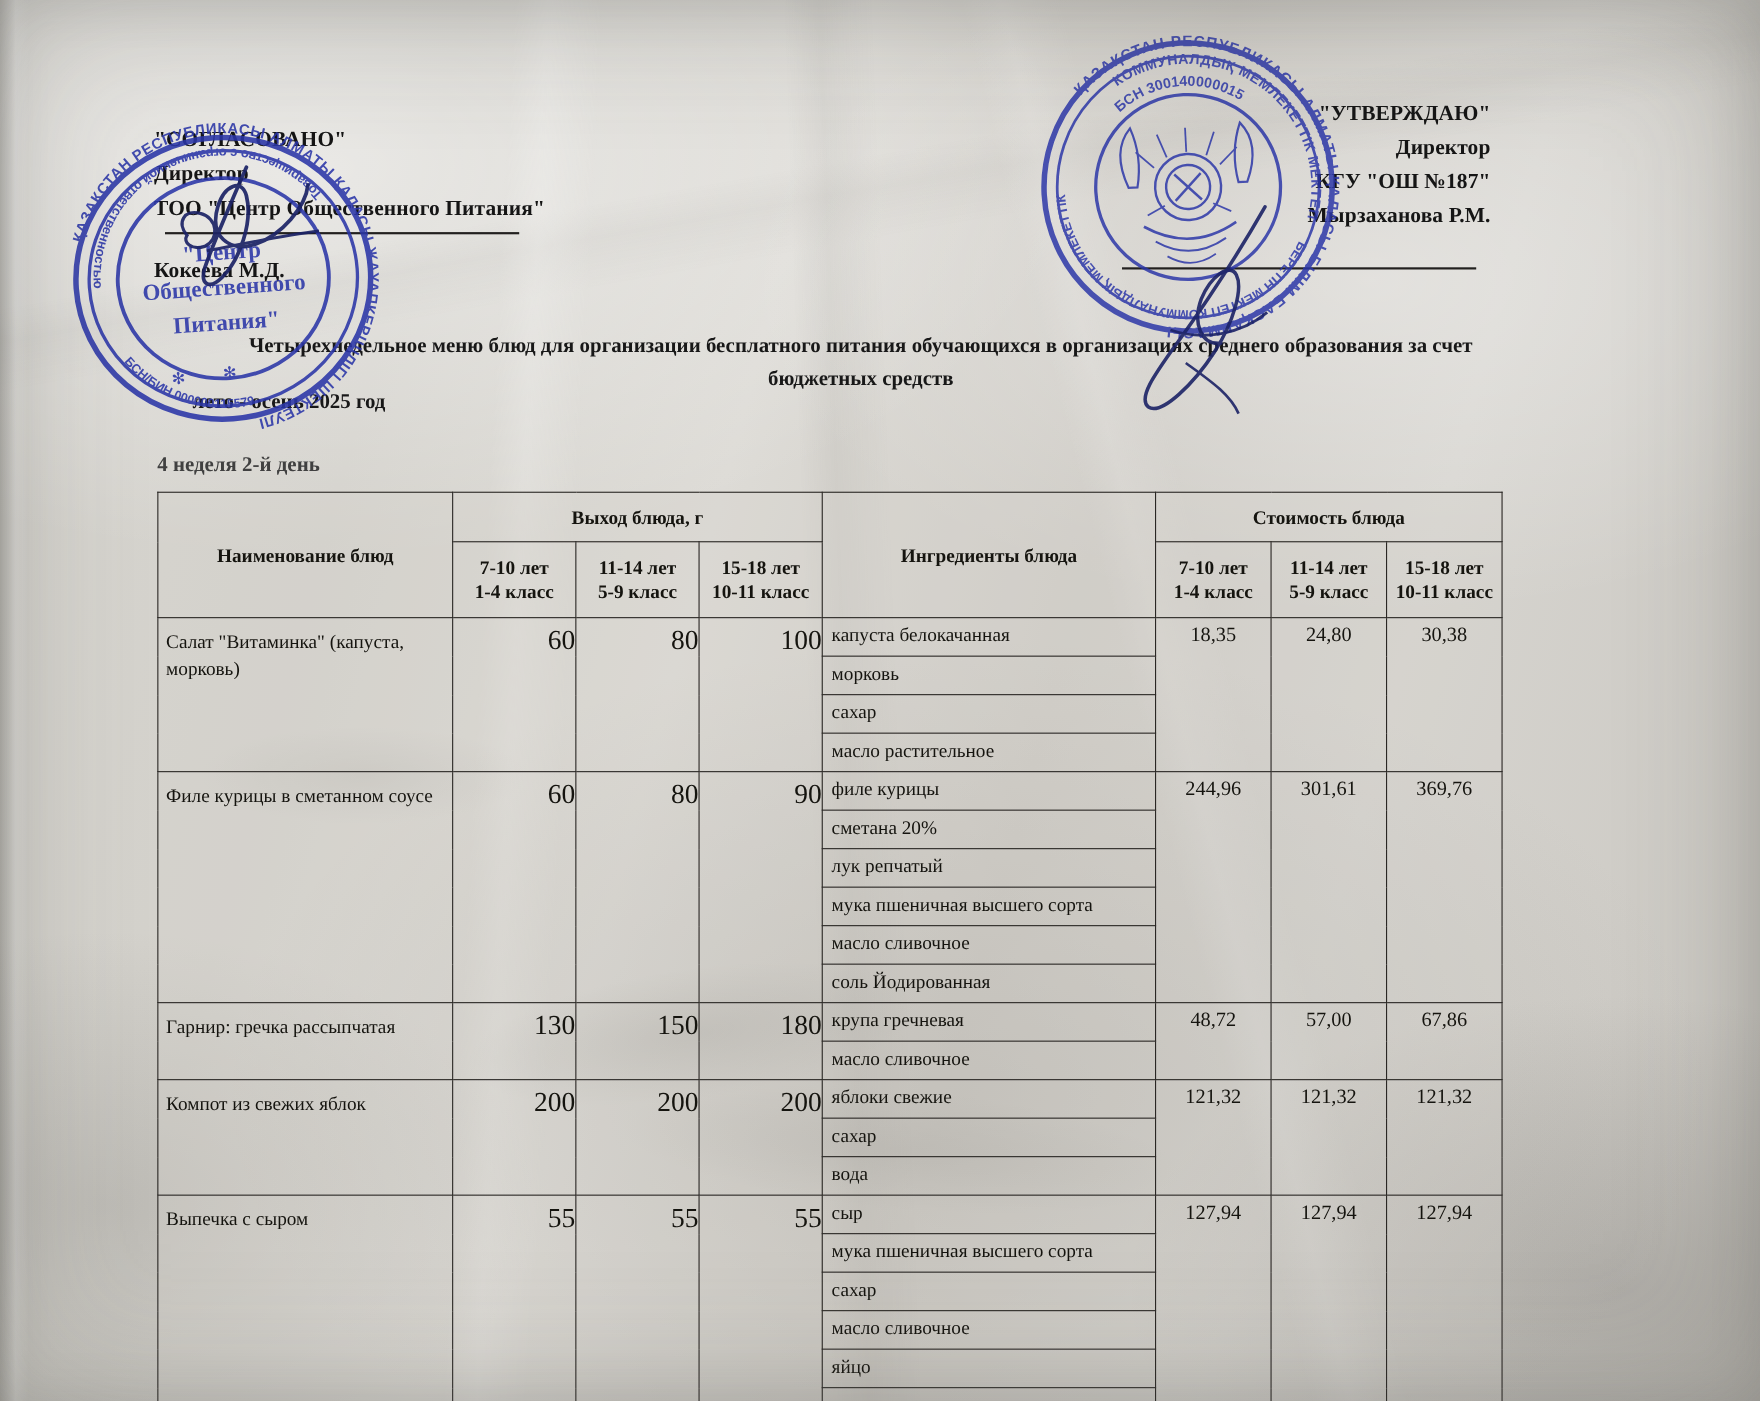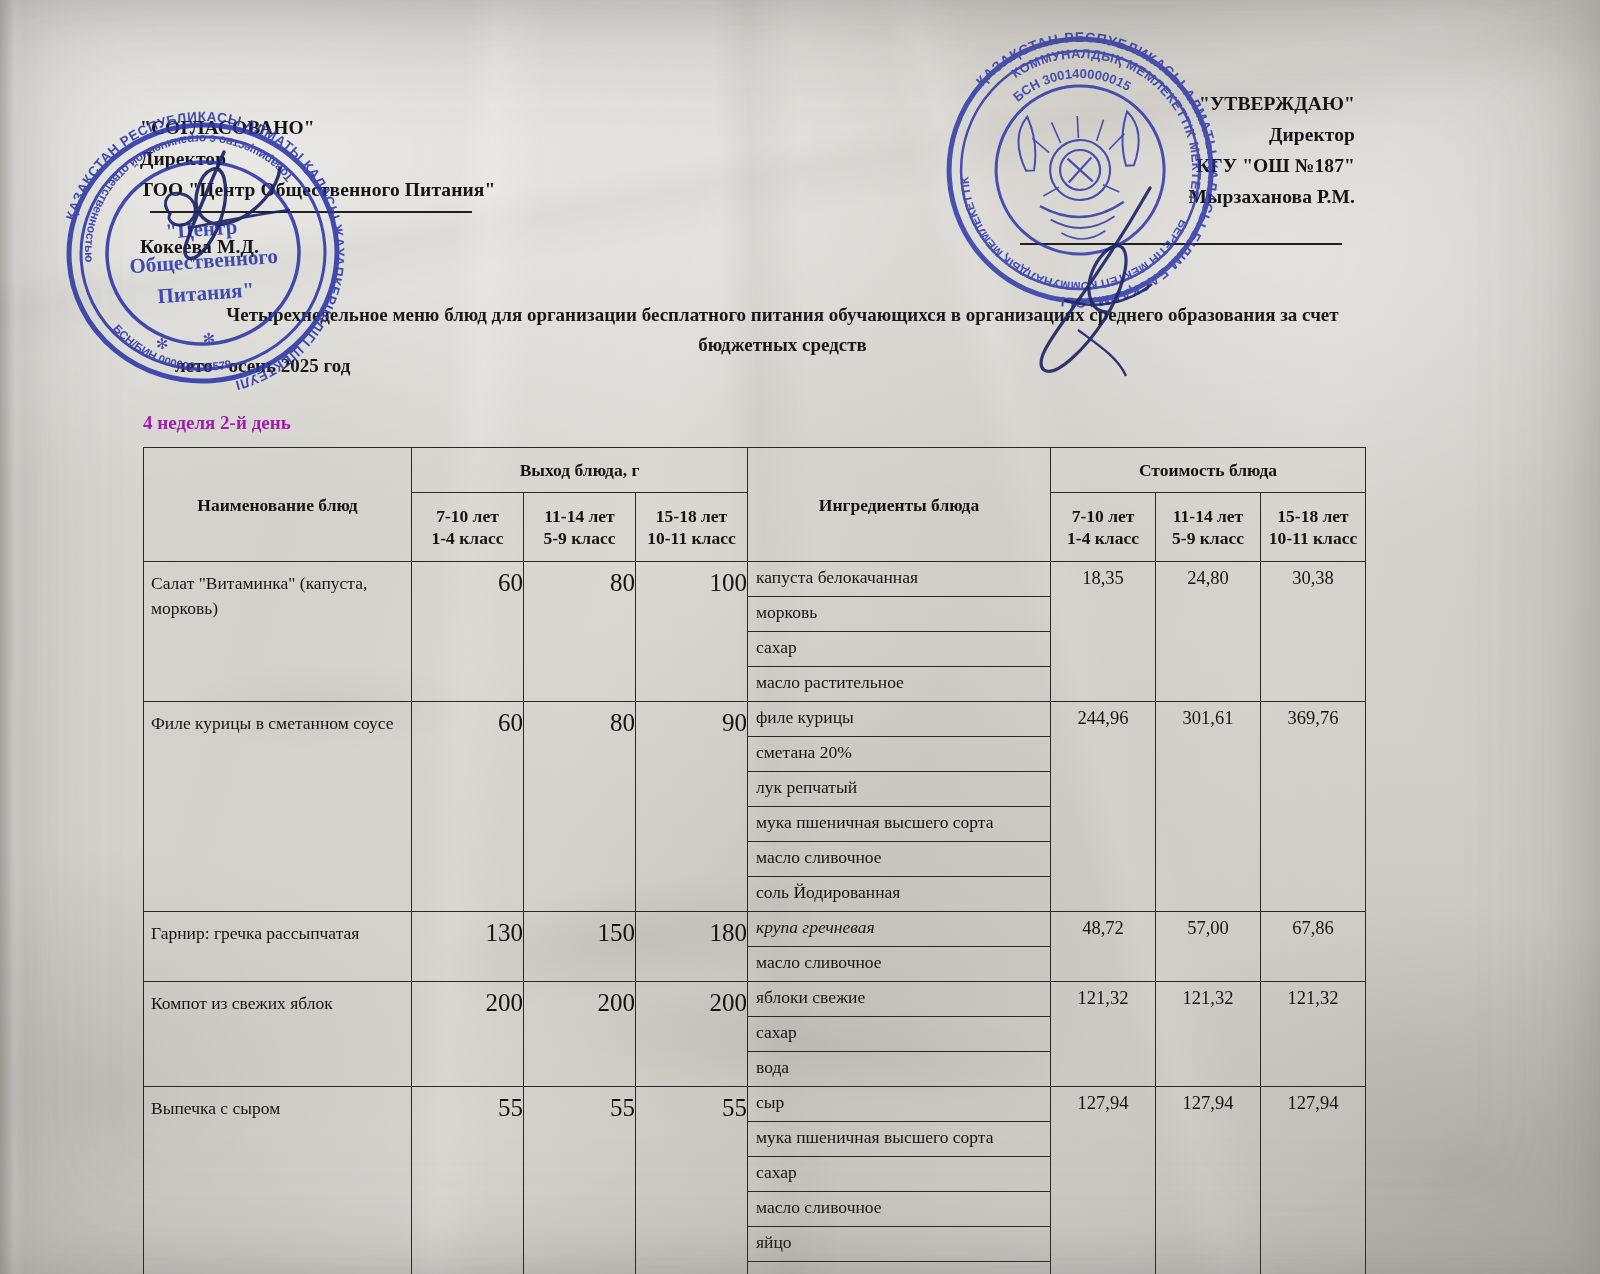--- a/index.html
+++ b/index.html
@@ -42,21 +42,21 @@
   .hdr-right{position:absolute;left:955px;top:88px;width:400px;text-align:right;
     font-weight:bold;font-size:19.5px;color:#151515;line-height:31px;letter-spacing:.1px;}
   .sigline{position:absolute;background:#22201f;height:2px;}
   .sigline.l{left:150px;top:211px;width:322px;}
   .sigline.r{left:1020px;top:243px;width:322px;}
 
   .title{position:absolute;left:175px;top:300px;width:1215px;text-align:center;
     font-weight:bold;font-size:19px;color:#181818;line-height:30px;}
   .subtitle{position:absolute;left:175px;top:355px;width:1215px;text-align:left;
     font-weight:bold;font-size:19px;color:#181818;}
-  .weekday{position:absolute;left:143px;top:412px;font-weight:bold;font-size:19px;color:#a21caf;}
+  .weekday{position:absolute;left:143px;top:412px;font-weight:bold;font-size:19px;color:#404040;}
 
   
   .tbl-wrap{position:absolute;left:143px;top:447px;width:1222px;}
   table{border-collapse:collapse;width:1222px;table-layout:fixed;
     font-family:"Liberation Serif", serif;color:#15140f;}
   td,th{border:1.6px solid #2a2724;padding:0;vertical-align:top;
     background:rgba(214,212,206,.34);}
   .c-name{width:268px;}
   .c-w{width:112px;}
   .c-ing{width:303px;}
@@ -214,21 +214,21 @@
             <td class="ing" style="height: 28px;">масло сливочное</td>
           </tr>
           <tr>
             <td class="ing" style="height: 28px;">соль Йодированная</td>
           </tr>
           <tr>
             <td rowspan="2" class="dish">Гарнир: гречка рассыпчатая</td>
             <td rowspan="2" class="wt">130</td>
             <td rowspan="2" class="wt">150</td>
             <td rowspan="2" class="wt">180</td>
-            <td class="ing" style="height: 28px; font-style: italic;">крупа гречневая</td>
+            <td class="ing" style="height: 28px;">крупа гречневая</td>
             <td rowspan="2" class="pr">48,72</td>
             <td rowspan="2" class="pr">57,00</td>
             <td rowspan="2" class="pr">67,86</td>
           </tr>
           <tr>
             <td class="ing" style="height: 28px;">масло сливочное</td>
           </tr>
           <tr>
             <td rowspan="3" class="dish">Компот из свежих яблок</td>
             <td rowspan="3" class="wt">200</td>

